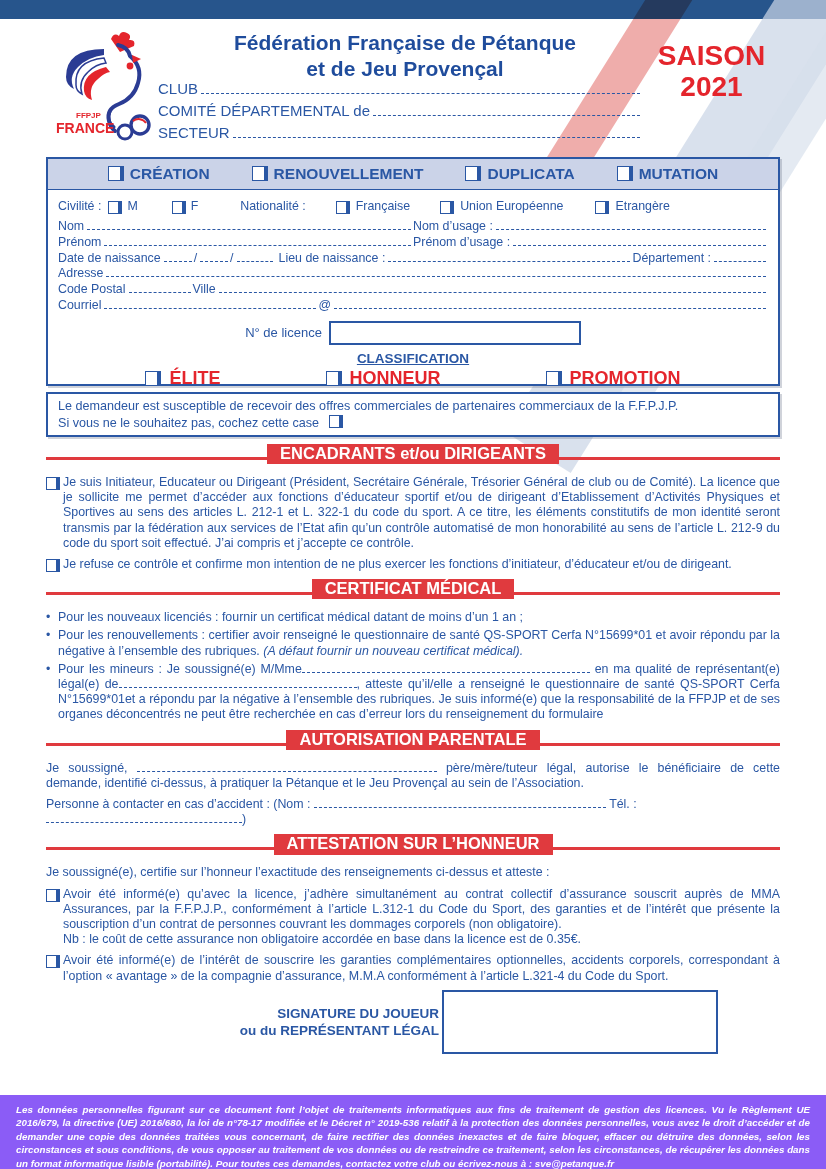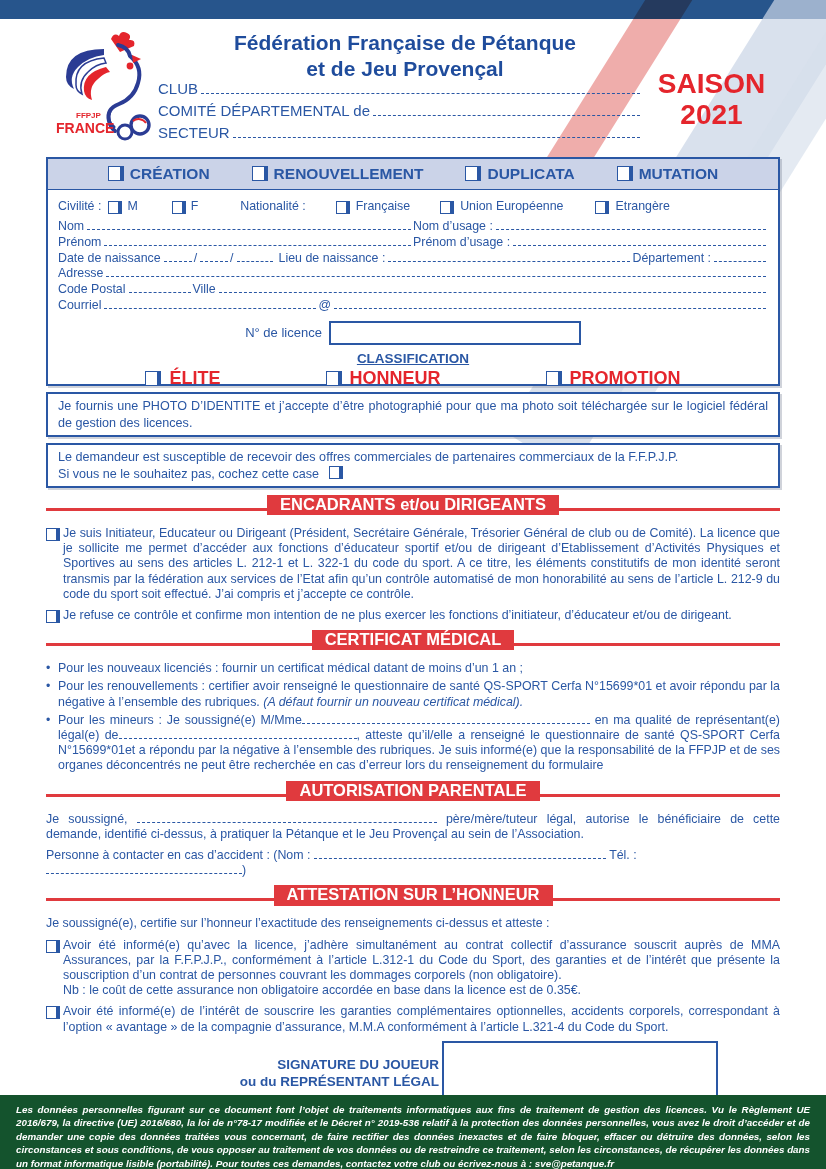--- a/index.html
+++ b/index.html
@@ -9,21 +9,21 @@
   .stripe{position:absolute;pointer-events:none;z-index:2;}
   .stripe.pink{width:40px;height:620px;background:#EFADAB;mix-blend-mode:multiply;
                left:580px;top:-200px;transform:rotate(32deg);}
   .stripe.lt1{width:78px;height:760px;background:#CBD5E6;opacity:.72;
               left:700px;top:-250px;transform:rotate(32deg);}
   .stripe.lt2{width:46px;height:760px;background:#D6DEEB;opacity:.65;
               left:800px;top:-300px;transform:rotate(32deg);}
   .hdr{position:absolute;z-index:3;}
   .title{left:170px;top:30px;width:470px;text-align:center;font-weight:bold;
          font-size:21px;line-height:26px;color:#1F4C9C;}
-  .saison{right:52px;top:68px;width:125px;text-align:center;color:#E4252C;
+  .saison{right:52px;top:40px;width:125px;text-align:center;color:#E4252C;
           font-weight:bold;font-size:28px;line-height:31px;}
   .hfields{left:158px;top:80px;width:484px;font-size:15px;}
   .hfrow{display:flex;align-items:baseline;height:22px;}
   .logo{left:48px;top:25px;width:118px;height:122px;}
   .dots{flex:1 1 auto;border-bottom:1.3px dashed #2A57A4;margin:0 2px 3px 3px;min-width:12px;}
   .idots{display:inline-block;border-bottom:1.3px dashed #2A57A4;height:10px;vertical-align:baseline;}
   .cb{display:inline-block;width:9px;height:11px;border:1.8px solid #2A57A4;border-right-width:4.5px;
       background:#fff;flex:0 0 auto;}
   .cb.big{width:11px;height:13px;}
   .body{position:absolute;left:46px;top:157px;width:734px;z-index:3;font-size:12.4px;line-height:15.2px;}
@@ -50,21 +50,21 @@
   .para{text-align:justify;}
   .cbitem{position:relative;padding-left:17px;margin-top:6px;text-align:justify;}
   .cbitem>.cb{position:absolute;left:0;top:2px;}
   .bitem{position:relative;padding-left:12px;margin-top:3px;text-align:justify;}
   .bitem>.bullet{position:absolute;left:0;top:0;}
   .it{font-style:italic;}
   .mt6{margin-top:6px;}
   .sigrow{display:flex;justify-content:flex-end;align-items:center;margin-top:6px;}
   .siglabel{font-weight:bold;font-size:13.5px;line-height:17px;text-align:right;margin-right:3px;}
   .sigbox{width:272px;height:60px;border:2px solid #2A57A4;background:#fff;margin-right:62px;}
-  .footer{position:absolute;left:0;right:0;top:1095px;bottom:0;background:#14532d;color:#fff;
+  .footer{position:absolute;left:0;right:0;top:1095px;bottom:0;background:#8b5cf6;color:#fff;
           z-index:4;font-style:italic;font-weight:bold;font-size:9.8px;line-height:13.4px;
           padding:8px 16px;box-sizing:border-box;text-align:justify;}
 </style>
 </head>
 <body>
 
 <div class="page">
   <div class="topbar"></div>
   <div class="stripe pink"></div>
   <div class="stripe lt1"></div>
@@ -214,23 +214,20 @@
             <span>HONNEUR</span>
           </span>
           <span class="g">
             <span class="cb big"></span>
             <span>PROMOTION</span>
           </span>
         </div>
       </div>
     </div>
 
-    <div class="box notebox">
-      <div class="para">Je fournis une PHOTO D’IDENTITE et j’accepte d’être photographié pour que ma photo soit téléchargée sur le logiciel fédéral de gestion des licences.</div>
-    </div>
 
     <div class="box notebox">
       <div>Le demandeur est susceptible de recevoir des offres commerciales de partenaires commerciaux de la F.F.P.J.P.</div>
       <div>
         <span>Si vous ne le souhaitez pas, cochez cette case</span>
         <span class="cb" style="margin-left:6px;vertical-align:-1px"></span>
       </div>
     </div>
 
     <div class="bannerrow">

